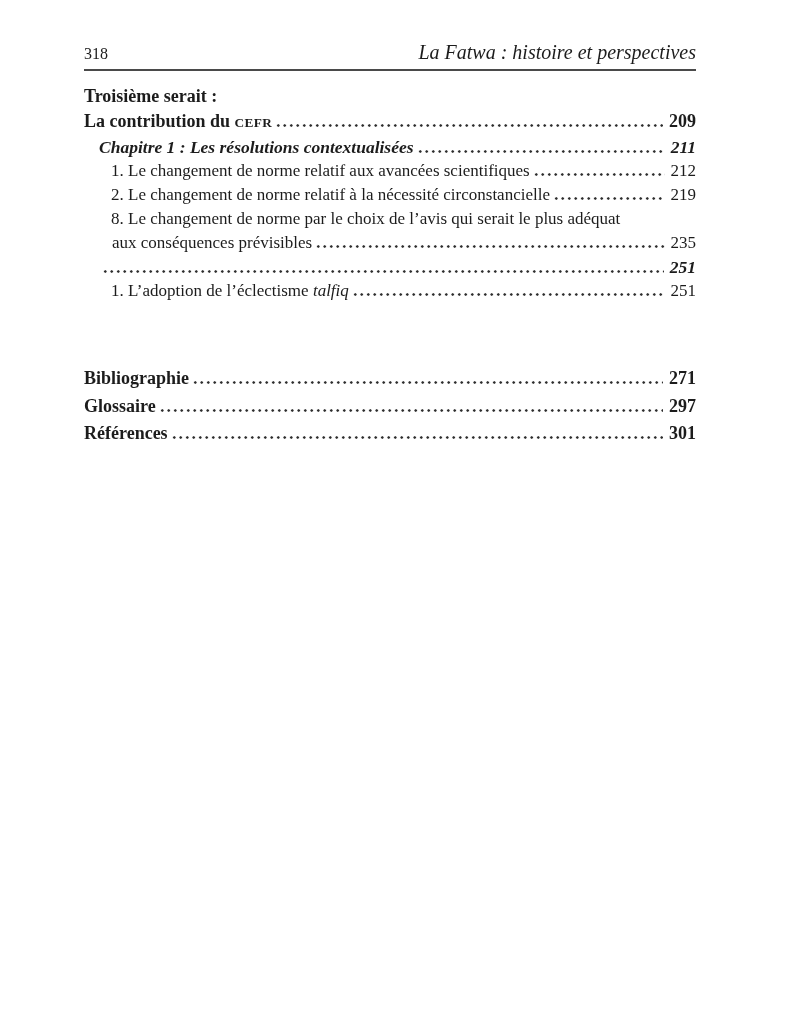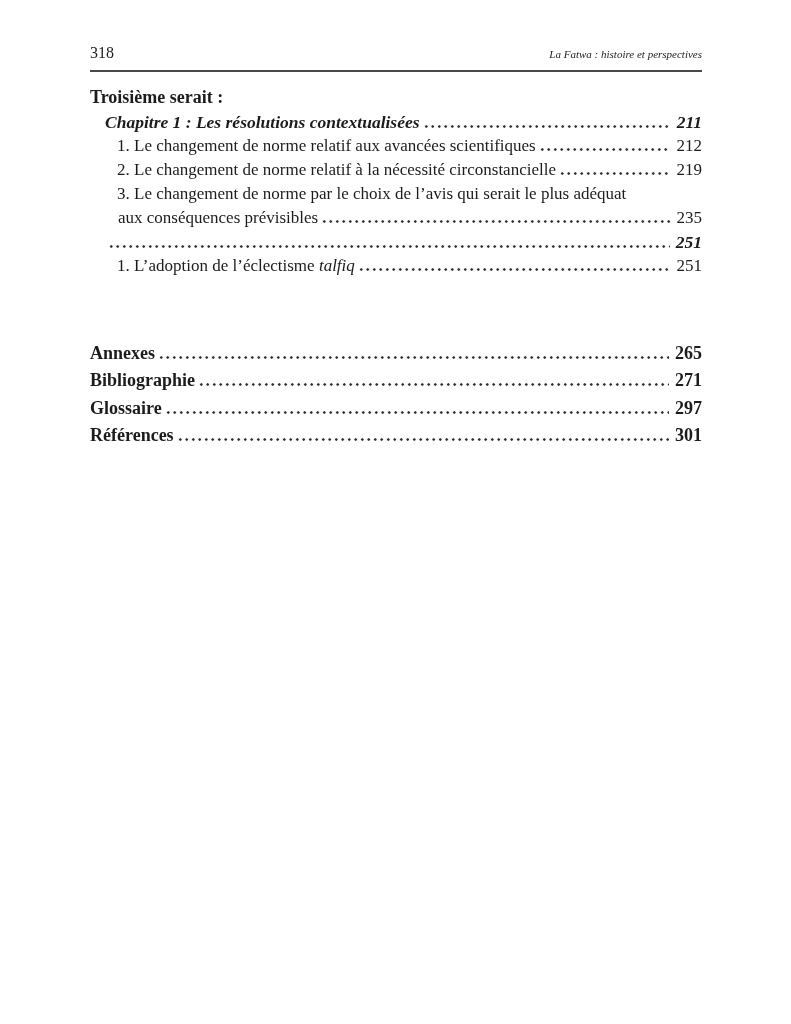--- a/index.html
+++ b/index.html
@@ -10,35 +10,35 @@
     color: #1c1c1c;
   }
   .page {
     position: relative;
     width: 791px; height: 1024px;
     background: #ffffff;
     overflow: hidden;
   }
   .content {
     position: absolute;
-    left: 90px; top: 0;
+    left: 84px; top: 0;
     width: 612px;
   }
   
   .running-header {
     display: flex;
     justify-content: space-between;
     align-items: baseline;
     margin-top: 43px;
     padding-bottom: 6px;
     border-bottom: 2px solid #4a4a4a;
     font-size: 16px;
     line-height: 19px;
   }
-  .runtitle { font-style: italic; font-size: 11px; }
+  .runtitle { font-style: italic; font-size: 20px; }
   
   .toc { margin-top: 13px; }
   .row { display: flex; align-items: baseline; line-height: 24px; }
   .t { white-space: nowrap; }
   .part    { font-weight: bold; font-size: 18px;   line-height: 24.5px; }
   .chapter { font-weight: bold; font-size: 17.5px; padding-left: 15px; font-style: italic; }
   .item    { font-size: 17px; padding-left: 27px; }
   .cont    { font-size: 17px; padding-left: 28px; }
   .sc      { font-size: 0.74em; letter-spacing: 0.4px; }
   .it      { font-style: italic; }
@@ -71,41 +71,46 @@
       <span>318</span>
       <span class="runtitle">La Fatwa : histoire et perspectives</span>
     </div>
 
     <nav class="toc">
 
       <div class="row part">
         <span class="t">Troisième serait :</span>
       </div>
 
+      <div class="row part">
+        <span class="t"><span>La contribution du </span><span class="sc">CEFR</span></span>
+        <span class="leader"></span>
+        <span class="pg">209</span>
+      </div>
 
       <div class="row chapter">
         <span class="t">Chapitre 1 : Les résolutions contextualisées</span>
         <span class="leader"></span>
         <span class="pg">211</span>
       </div>
 
       <div class="row item">
         <span class="t">1. Le changement de norme relatif aux avancées scientifiques</span>
         <span class="leader"></span>
         <span class="pg">212</span>
       </div>
 
       <div class="row item">
         <span class="t">2. Le changement de norme relatif à la nécessité circonstancielle</span>
         <span class="leader"></span>
         <span class="pg">219</span>
       </div>
 
       <div class="row item">
-        <span class="t">3. Le changement de norme par le choix de l’avis qui serait le plus adéquat</span>
+        <span class="t">8. Le changement de norme par le choix de l’avis qui serait le plus adéquat</span>
       </div>
 
       <div class="row cont">
         <span class="t">aux conséquences prévisibles</span>
         <span class="leader"></span>
         <span class="pg">235</span>
       </div>
 
       <div class="row chapter">
         <span class="leader"></span>
@@ -115,25 +120,20 @@
       <div class="row item">
         <span class="t"><span>1. L’adoption de l’éclectisme </span><span class="it">talfiq</span></span>
         <span class="leader"></span>
         <span class="pg">251</span>
       </div>
 
     </nav>
 
     <section class="backmatter">
 
-      <div class="bm-row">
-        <span class="t">Annexes</span>
-        <span class="leader"></span>
-        <span class="pg">265</span>
-      </div>
 
       <div class="bm-row">
         <span class="t">Bibliographie</span>
         <span class="leader"></span>
         <span class="pg">271</span>
       </div>
 
 
       <div class="bm-row">
         <span class="t">Glossaire</span>

